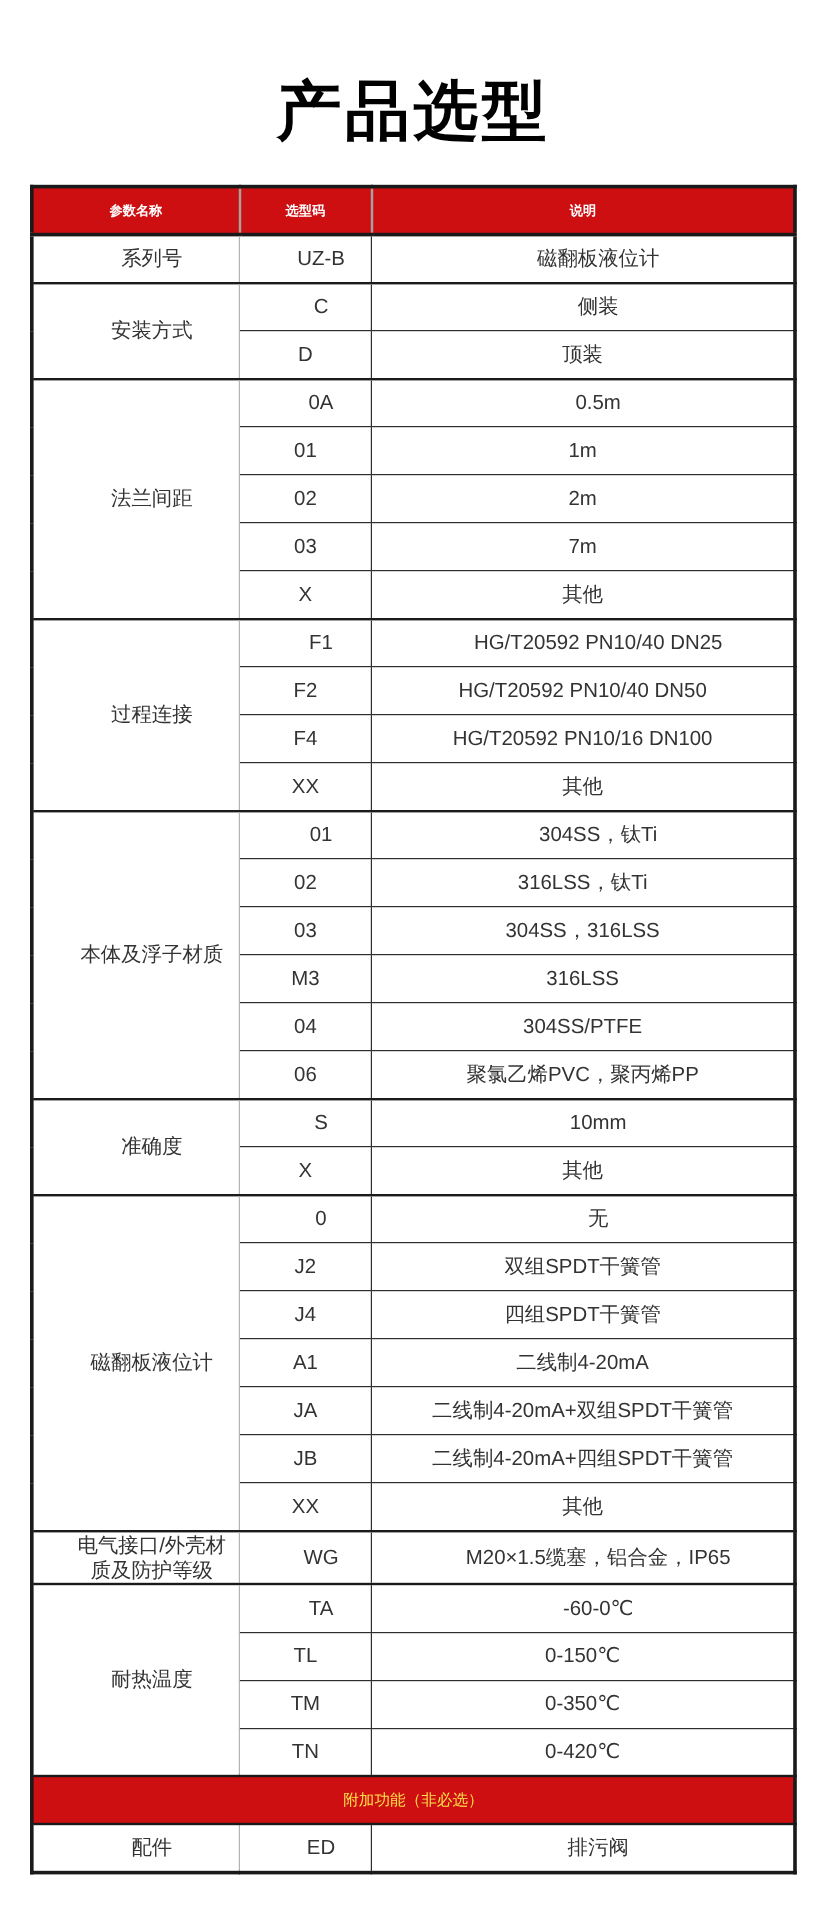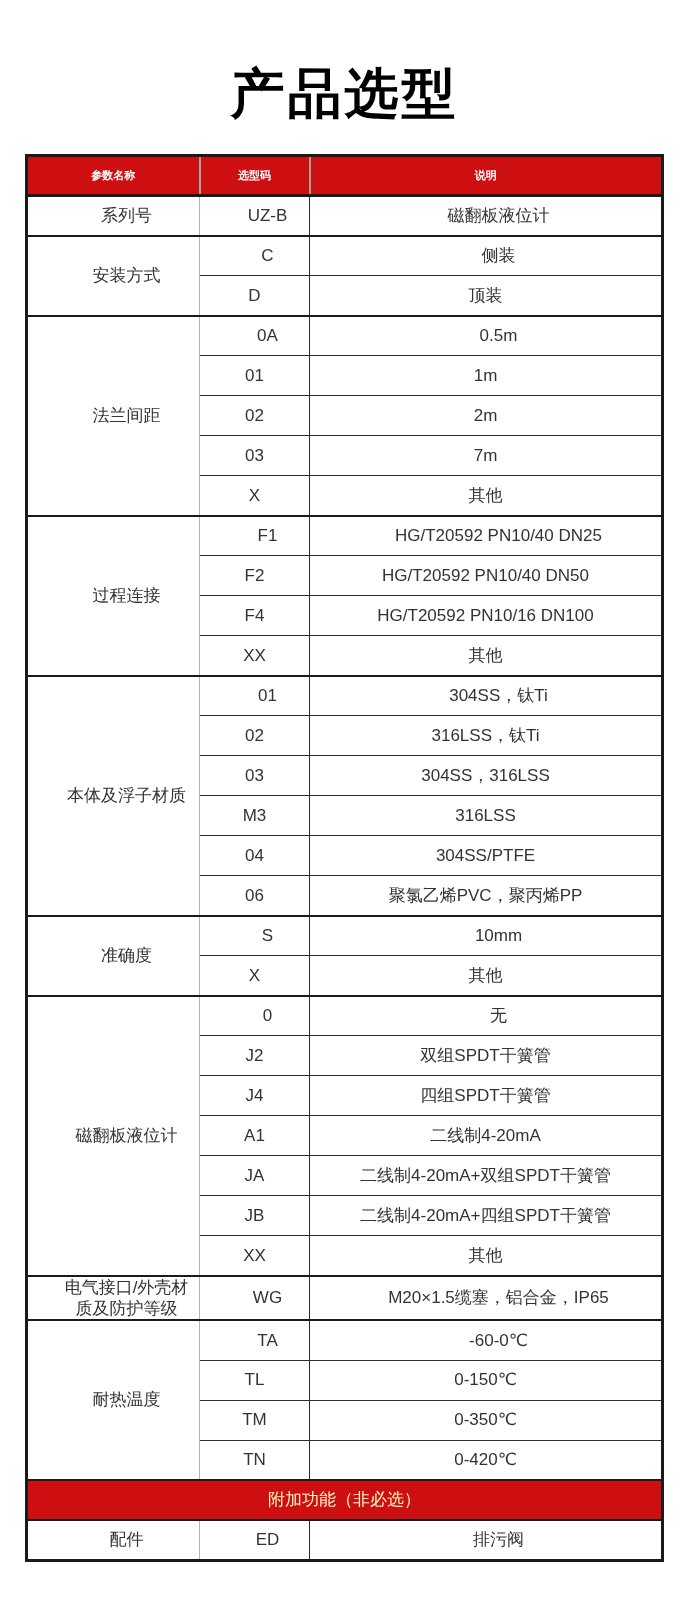--- a/index.html
+++ b/index.html
@@ -59,22 +59,22 @@
     line-height: 1.25;
   }
 
   td.param { border-right: 1px solid var(--divider-gray, #b3b3b3); }
   td.code  { border-left: 1px solid var(--divider-gray, #b3b3b3); }
 
   tr.group-start td { border-top: 2px solid var(--border-dark, #1a1a1a); padding-left: 32px; }
 
   tr.banner td {
     background: var(--accent-red, #cd0f12);
-    color: #fef9c3;
-    font-size: 17px;
+    color: #fde047;
+    font-size: 13px;
     font-weight: 500;
     border-top: 2px solid var(--border-dark, #1a1a1a);
     border-bottom: 2px solid var(--border-dark, #1a1a1a);
   }
 </style>
 </head>
 <body>
 
 <div class="page">
 

